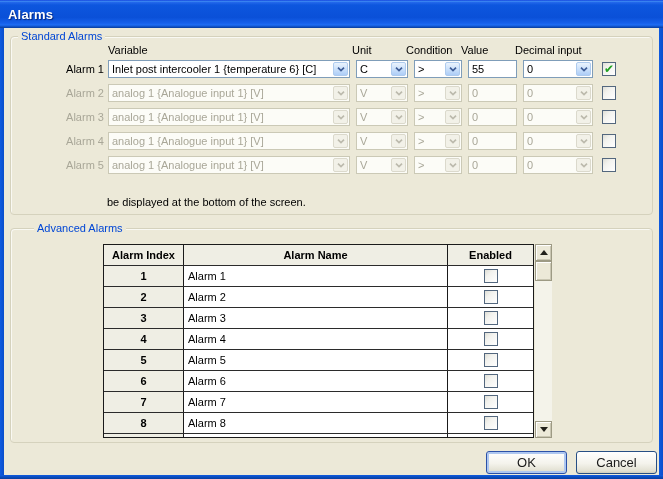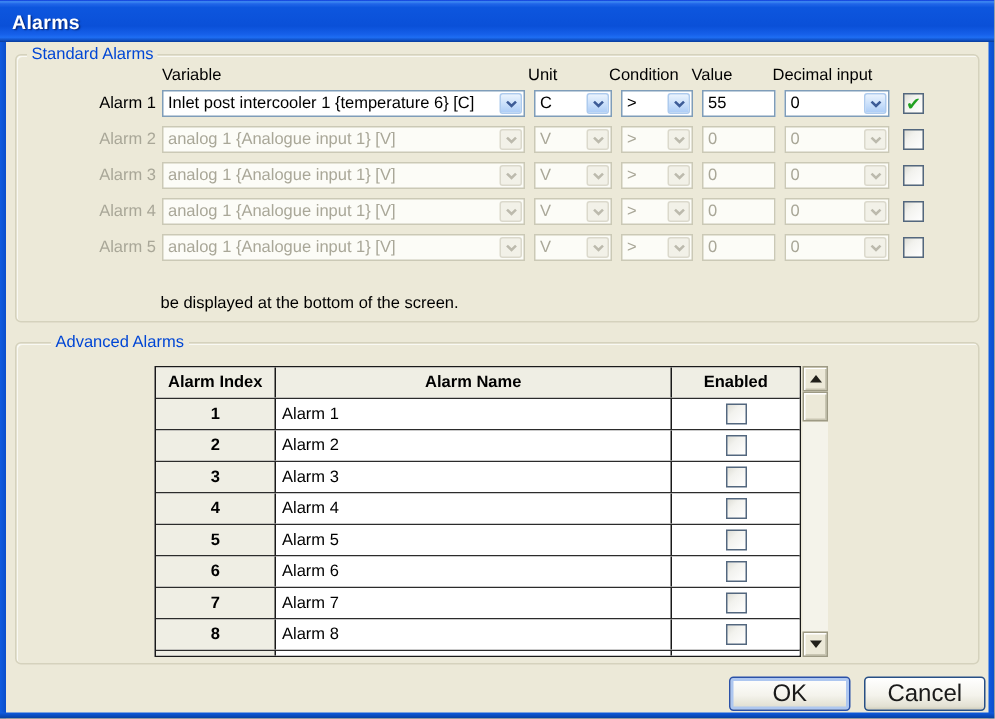--- a/index.html
+++ b/index.html
@@ -94,21 +94,21 @@
   .sbtn.up { top:0; }
   .sthumb { top:17px; height:20px; }
   .sbtn.down { bottom:0; }
   .tri-up { width:0; height:0; border-left:4px solid transparent; border-right:4px solid transparent; border-bottom:5px solid #21201A; }
   .tri-down { width:0; height:0; border-left:4px solid transparent; border-right:4px solid transparent; border-top:5px solid #21201A; }
   
   .btn {
     position:absolute; top:451px; width:81px; height:23px;
     border:1px solid #274F85; border-radius:3px;
     background:linear-gradient(180deg,#FFFFFF 0%,#F4F3EC 55%,#E2E0D2 90%,#CFCDBC 100%);
-    font-family:"Liberation Sans", sans-serif; font-size:16px; color:#1A1A1A;
+    font-family:"Liberation Sans", sans-serif; font-size:13px; color:#1A1A1A;
     display:flex; align-items:center; justify-content:center;
   }
   .btn.default {
     border-color:#2B51A8;
     box-shadow:inset 0 0 0 2px #AEC7F0;
   }
 </style>
 </head>
 <body>
 

